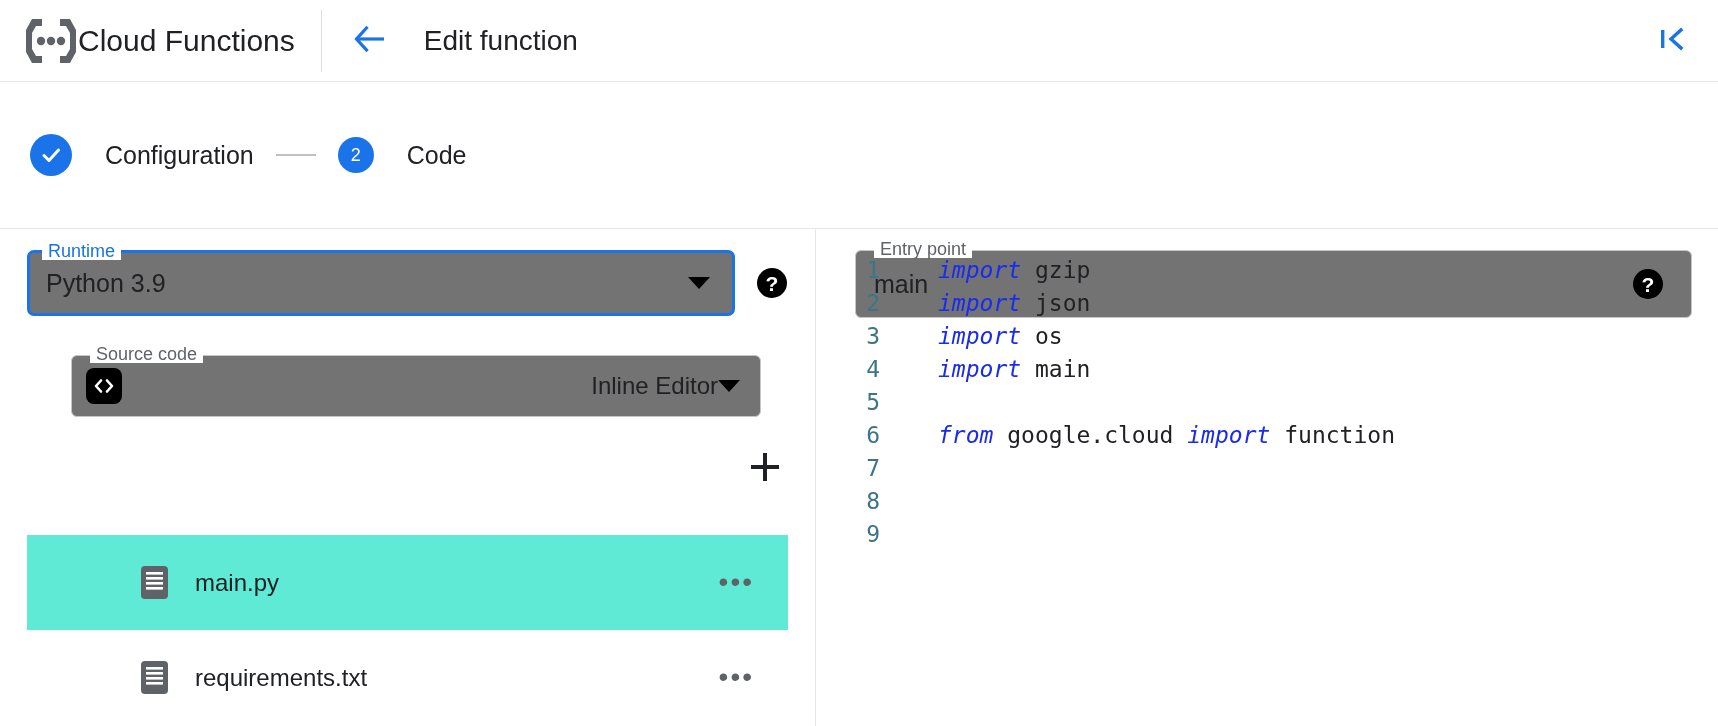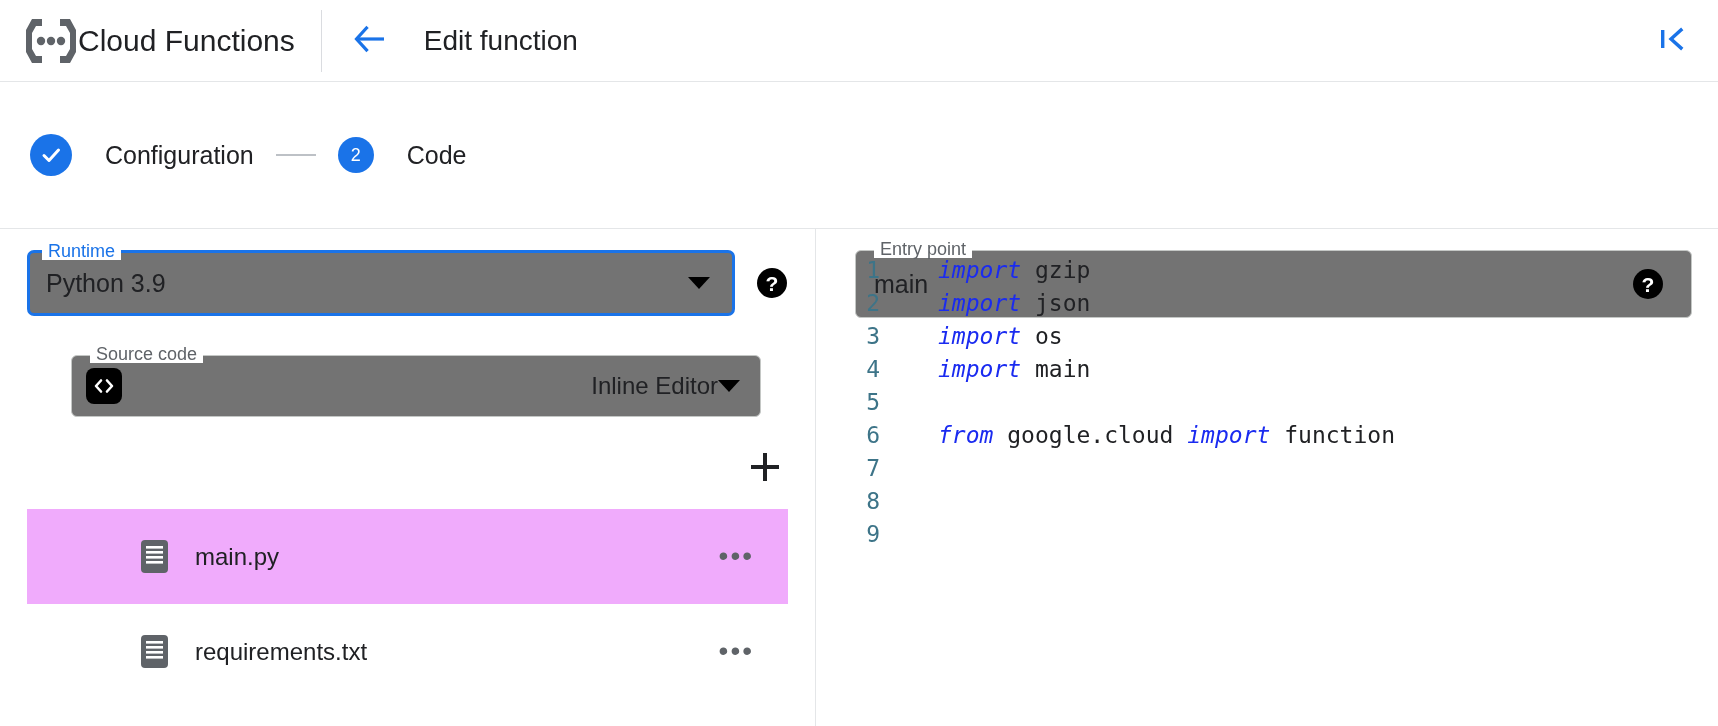--- a/index.html
+++ b/index.html
@@ -236,21 +236,21 @@
     left: 27px;
     right: 27px;
     top: 280px;
   }
   .file-row {
     height: 95px;
     display: flex;
     align-items: center;
     cursor: pointer;
   }
-  .file-row.selected { background: #f0abfc; }
+  .file-row.selected { background: #5eead4; margin-top: 26px; }
   .file-icon {
     width: 29px; height: 35px;
     margin-left: 113px;
     flex: 0 0 auto;
   }
   .file-name {
     font-size: 24px;
     color: #202124;
     margin-left: 26px;
     flex: 1 1 auto;

